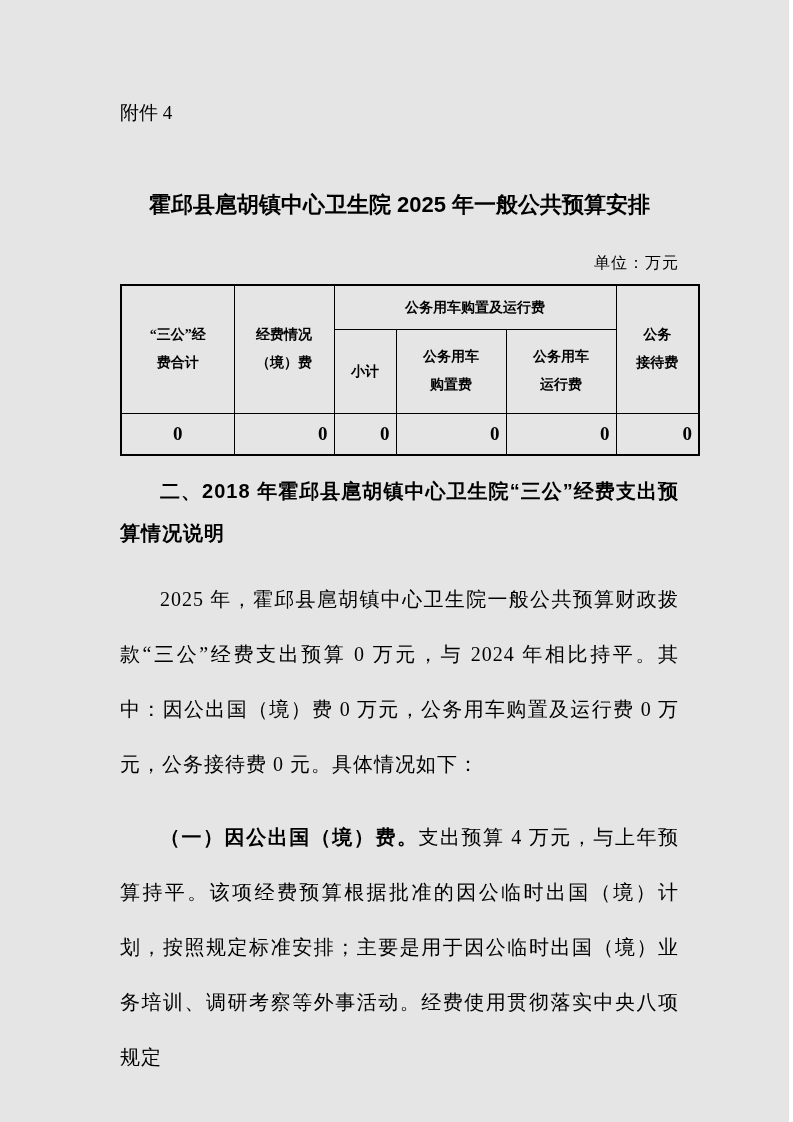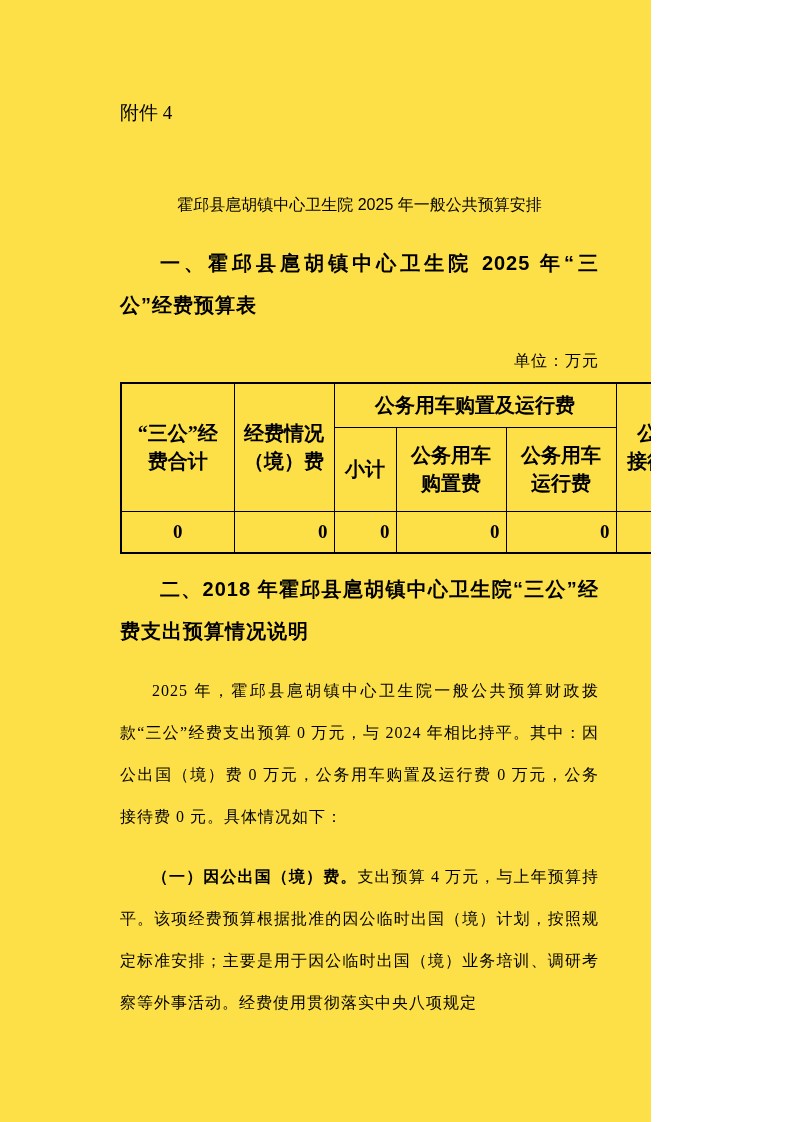--- a/index.html
+++ b/index.html
@@ -1,41 +1,41 @@
 <!DOCTYPE html>
 <html><head>
 <meta charset="utf-8">
 <style>
   html, body {
     margin: 0;
     padding: 0;
     background: #ffffff;
   }
   .page {
-    width: 651px;
+    width: 789px;
     height: 1122px;
-    background: #fde047;
+    background: #e5e5e5;
     color: #000000;
     box-sizing: border-box;
-    padding: 100px 52px 30px 120px;
+    padding: 100px 110px 30px 120px;
     overflow: hidden;
     font-family: "Liberation Serif", serif;
     position: relative;
   }
   .attachment {
     font-size: 19px;
     line-height: 26px;
     font-family: "Liberation Serif", serif;
   }
   .doc-title {
     margin-top: 56px;
     text-align: center;
     font-family: "Liberation Sans", sans-serif;
-    font-weight: normal;
-    font-size: 16px;
+    font-weight: bold;
+    font-size: 22px;
     line-height: 46px;
   }
   .doc-title .line { display: block; }
   .section-heading {
     margin-top: 14px;
     font-family: "Liberation Sans", sans-serif;
     font-weight: bold;
     font-size: 20px;
     line-height: 42px;
     text-indent: 2em;
@@ -59,61 +59,60 @@
   table.budget td {
     border: 1px solid #000;
     text-align: center;
     vertical-align: middle;
     padding: 2px 3px;
     box-sizing: border-box;
   }
   table.budget .hdr {
     font-family: "Liberation Sans", sans-serif;
     font-weight: bold;
-    font-size: 20px;
+    font-size: 14px;
     line-height: 28px;
   }
   table.budget .hdr .l { display: block; font-family: Liberation Serif, serif; }
   table.budget tr.group-row td { height: 44px; }
   table.budget tr.sub-row td { height: 84px; }
   table.budget tr.value-row td {
     height: 42px;
     font-weight: bold;
     font-size: 19px;
     font-family: "Liberation Serif", serif;
   }
   table.budget tr.value-row td.right {
     text-align: right;
     padding-right: 6px;
   }
   .body-para {
     margin-top: 18px;
-    font-size: 16px;
-    line-height: 42px;
+    font-size: 20px;
+    line-height: 55px;
     text-indent: 2em;
     text-align: justify;
     letter-spacing: 1px;
   }
   .body-para .lead {
     font-family: Liberation Sans, sans-serif;
     font-weight: bold;
   }
 </style>
 </head>
 <body>
 
 <div class="page">
 
   <div class="attachment">附件 4</div>
 
   <div class="doc-title">
     <span class="line">霍邱县扈胡镇中心卫生院 2025 年一般公共预算安排</span>
   </div>
 
-  <div class="section-heading">一、霍邱县扈胡镇中心卫生院 2025 年“三公”经费预算表</div>
 
   <div class="unit-note">单位：万元</div>
 
   <table class="budget">
     <colgroup>
       <col style="width:113px">
       <col style="width:100px">
       <col style="width:62px">
       <col style="width:110px">
       <col style="width:110px">

